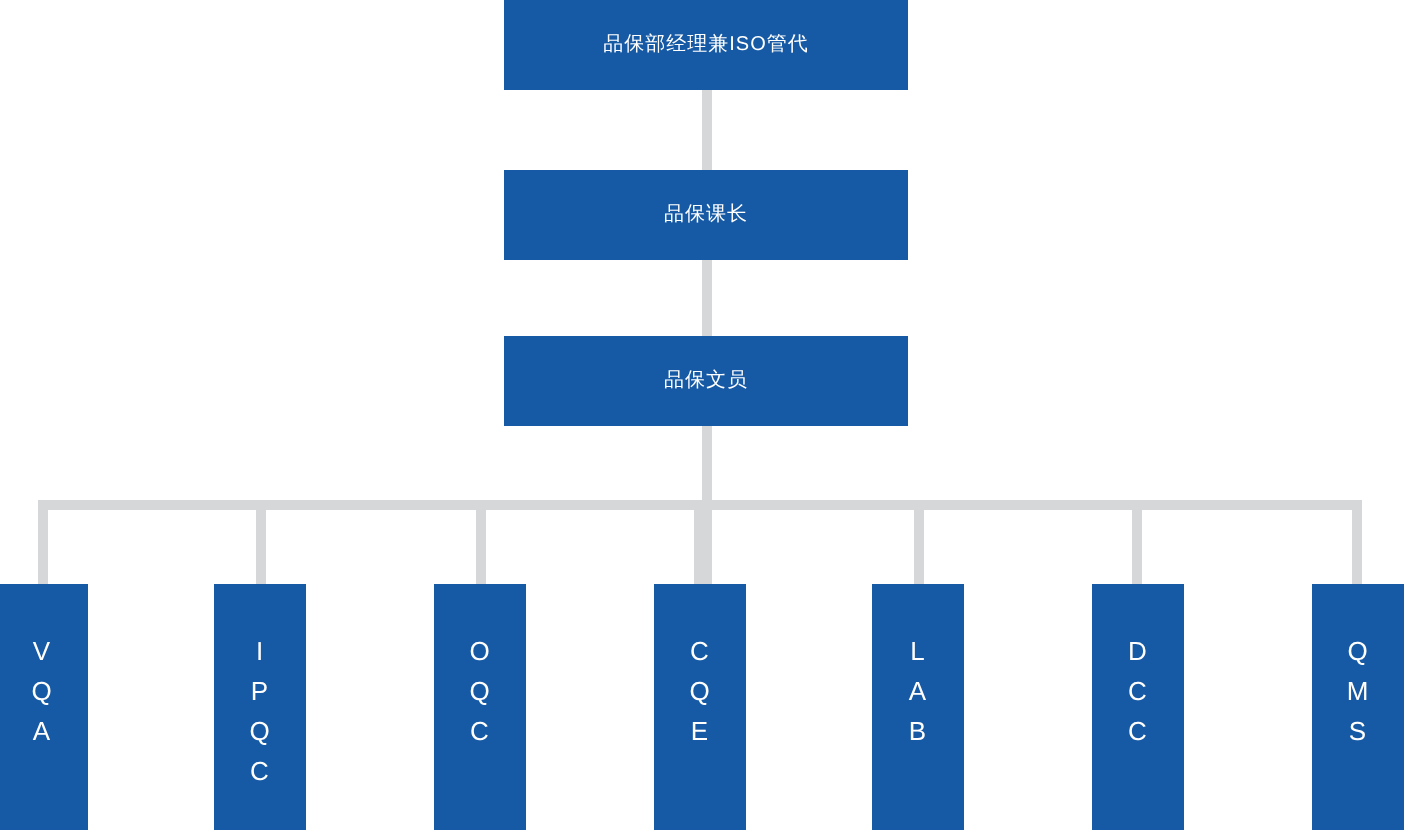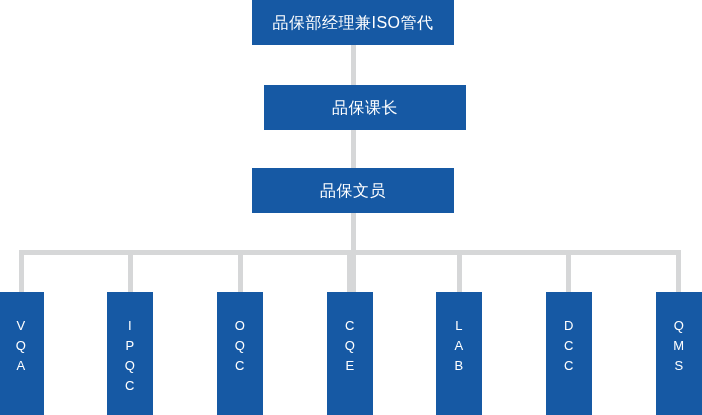--- a/index.html
+++ b/index.html
@@ -22,21 +22,21 @@
   .node {
     position: absolute;
     box-sizing: border-box;
     display: flex;
     align-items: center;
     justify-content: center;
     color: #ffffff;
     z-index: 3;
   }
   .node-top {
-    font-size: 16px;
+    font-size: 10px;
     letter-spacing: 0.5px;
     line-height: 1;
   }
   .leaf {
     align-items: flex-start;
     justify-content: center;
     padding-top: 24px;
   }
   .leaf .stack {
     display: flex;
@@ -73,21 +73,21 @@
   <div class="conn v-conn" style="left:238px; top:250px; height:45px;"></div>
   <div class="conn v-conn" style="left:347px; top:250px; height:45px;"></div>
   <div class="conn v-conn" style="left:457px; top:250px; height:45px;"></div>
   <div class="conn v-conn" style="left:566px; top:250px; height:45px;"></div>
   <div class="conn v-conn" style="left:676px; top:250px; height:45px;"></div>
 
   <div class="node node-top" style="left:252px; top:0px; width:202px; height:45px; background:#1659a4;">
     <span>品保部经理兼ISO管代</span>
   </div>
 
-  <div class="node node-top" style="left:252px; top:85px; width:202px; height:45px; background:#1659a4;margin-left:12px;">
+  <div class="node node-top" style="left:252px; top:85px; width:202px; height:45px; background:#1659a4;">
     <span>品保课长</span>
   </div>
 
   <div class="node node-top" style="left:252px; top:168px; width:202px; height:45px; background:#1659a4;">
     <span>品保文员</span>
   </div>
 
   <div class="node leaf" style="left:-2px; top:292px; width:46px; height:123px; background:#1659a4;">
     <span class="stack">
       <span>V</span>

